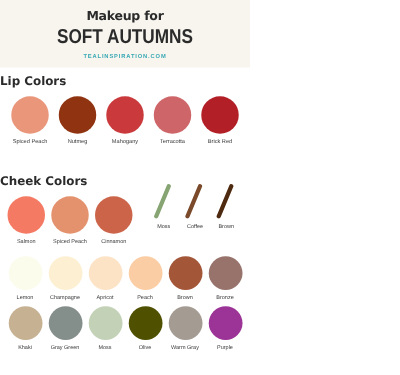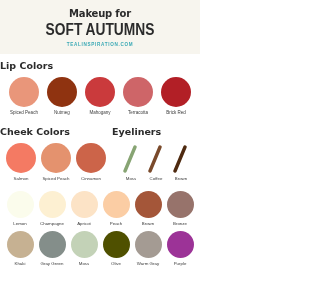--- a/index.html
+++ b/index.html
@@ -85,21 +85,21 @@
   }
   
   .lip-wrap { margin-top: 6px; }
   .lip-row { margin-top: 5px; gap: 2px; }
   .lip-row .dot { width: 30px; height: 30px; }
   .lip-row .label { margin-top: 3px; font-size: 4.5px; }
   .lip-row .swatch-cell { width: 36px; }
   
   .mid-band {
     display: flex;
-    margin-top: 10px;
+    margin-top: 24px;
   }
   .cheek-block { width: 112px; }
   .liner-block { width: 88px; }
   .cheek-row { margin-top: 5px; gap: 1px; }
   .cheek-row .dot { width: 30px; height: 30px; }
   .cheek-row .swatch-cell { width: 34px; }
   .cheek-row .label { margin-top: 3px; }
   .liner-row { margin-top: 5px; gap: 3px; }
   .liner-row .swatch-cell { width: 22px; }
   .stroke-box {
@@ -170,21 +170,20 @@
           <span class="label">Spiced Peach</span>
         </div>
         <div class="swatch-cell">
           <span class="dot" style="background-color: rgb(204, 100, 73);"></span>
           <span class="label">Cinnamon</span>
         </div>
       </div>
     </div>
 
     <div class="liner-block">
-      <div class="section-title">Eyeliners</div>
       <div class="swatch-row liner-row">
         <div class="swatch-cell">
           <span class="stroke-box">
             <svg width="20" height="30" viewBox="0 0 20 30">
               <path d="M4 28 L14 4" stroke-linecap="round" stroke-width="3.4" stroke="#87a473"></path>
             </svg>
           </span>
           <span class="label">Moss</span>
         </div>
         <div class="swatch-cell">

